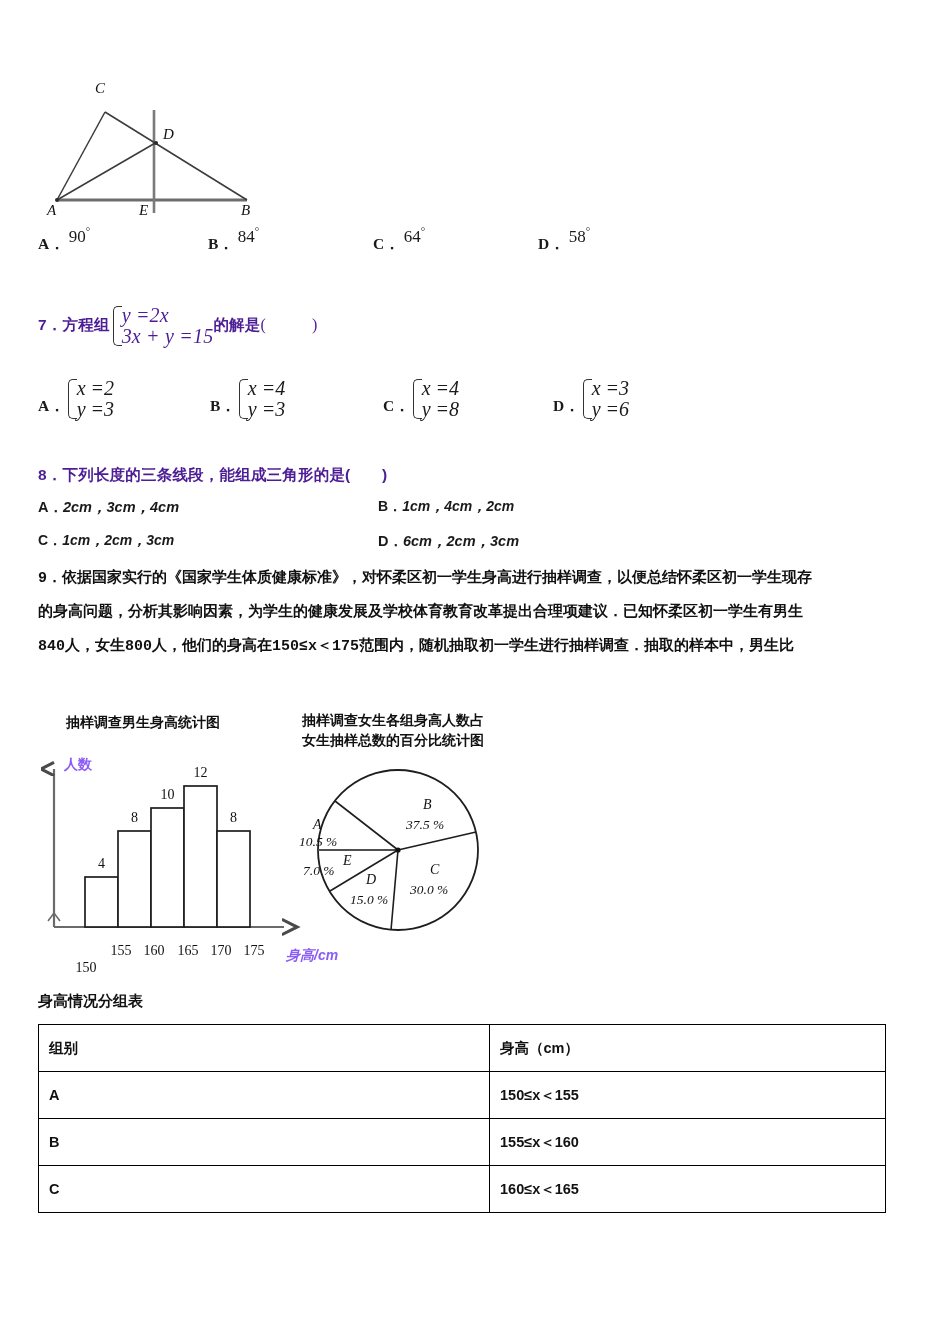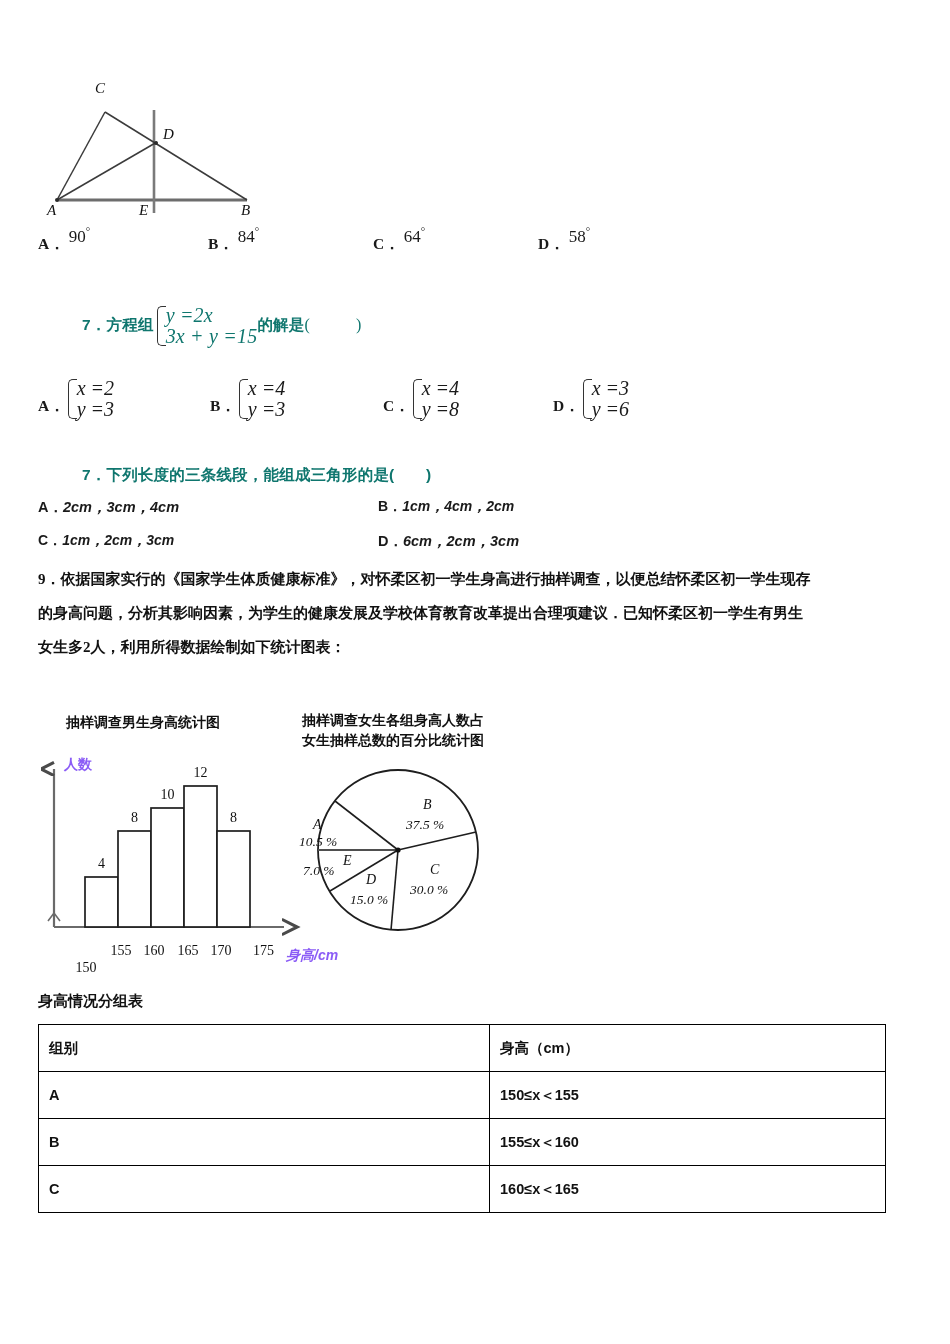--- a/index.html
+++ b/index.html
@@ -66,30 +66,29 @@
     vertical-align: super;
   }
 
   
   .q-line {
     position: absolute;
     left: 38px;
     font-family: "Liberation Sans", "DejaVu Sans", sans-serif;
     font-size: 15.5px;
     font-weight: bold;
-    color: #0f766e;
+    color: #4c1d95;
     letter-spacing: 0.2px;
     white-space: nowrap;
-    margin-left: 44px;
   }
   .q-body {
     position: absolute;
     left: 38px;
     width: 882px;
-    font-family: Liberation Serif, serif;
+    font-family: Liberation Mono, monospace;
     font-size: 15px;
     font-weight: bold;
     color: #111;
     line-height: 34px;
     text-align: justify;
   }
 
   
   .sys {
     display: inline-block;
@@ -259,21 +258,21 @@
       <span class="opt-letter">B．</span><span class="sys"><div>x =4</div><div>y =3</div></span>
     </div>
     <div class="opt" style="left:345px;">
       <span class="opt-letter">C．</span><span class="sys"><div>x =4</div><div>y =8</div></span>
     </div>
     <div class="opt" style="left:515px;">
       <span class="opt-letter">D．</span><span class="sys"><div>x =3</div><div>y =6</div></span>
     </div>
   </div>
 
-  <div class="q-line" style="top:465px;">7．下列长度的三条线段，能组成三角形的是(　　)</div>
+  <div class="q-line" style="top:465px;">8．下列长度的三条线段，能组成三角形的是(　　)</div>
 
   <div class="opt-row" style="top:498px; height:26px;">
     <div class="opt" style="left:0px; font-family:'Liberation Sans',sans-serif; font-weight:bold; font-size:14.5px;">
       <span>A．</span><span style="font-style:italic;">2cm，3cm，4cm</span>
     </div>
     <div class="opt" style="left:340px; font-family:'Liberation Sans',sans-serif; font-weight:bold; font-size:14px;">
       <span>B．</span><span style="font-style:italic;">1cm，4cm，2cm</span>
     </div>
   </div>
   <div class="opt-row" style="top:532px; height:26px;">
@@ -281,21 +280,21 @@
       <span>C．</span><span style="font-style:italic;">1cm，2cm，3cm</span>
     </div>
     <div class="opt" style="left:340px; font-family:'Liberation Sans',sans-serif; font-weight:bold; font-size:14.5px;">
       <span>D．</span><span style="font-style:italic;">6cm，2cm，3cm</span>
     </div>
   </div>
 
   <div class="q-body" style="top:562px;">
     <div>9．依据国家实行的《国家学生体质健康标准》，对怀柔区初一学生身高进行抽样调查，以便总结怀柔区初一学生现存</div>
     <div>的身高问题，分析其影响因素，为学生的健康发展及学校体育教育改革提出合理项建议．已知怀柔区初一学生有男生</div>
-    <div>女生多2人，利用所得数据绘制如下统计图表：</div>
+    <div>840人，女生800人，他们的身高在150≤x＜175范围内，随机抽取初一学生进行抽样调查．抽取的样本中，男生比</div>
   </div>
 
   <div id="charts">
 
     <div class="chart-title" style="left:28px; top:12px;">抽样调查男生身高统计图</div>
 
     <div class="chart-title" style="left:264px; top:10px;">抽样调查女生各组身高人数占</div>
     <div class="chart-title" style="left:264px; top:30px;">女生抽样总数的百分比统计图</div>
 
     <div class="axis-name" style="left:26px; top:56px;">人数</div>
@@ -329,21 +328,21 @@
     <div class="bar-value" style="left:80px; top:110px; width:33px;">8</div>
     <div class="bar-value" style="left:113px; top:87px; width:33px;">10</div>
     <div class="bar-value" style="left:146px; top:65px; width:33px;">12</div>
     <div class="bar-value" style="left:179px; top:110px; width:33px;">8</div>
 
     <div class="tick-label" style="left:28px; top:260px; width:40px;">150</div>
     <div class="tick-label" style="left:63px; top:243px; width:40px;">155</div>
     <div class="tick-label" style="left:96px; top:243px; width:40px;">160</div>
     <div class="tick-label" style="left:130px; top:243px; width:40px;">165</div>
     <div class="tick-label" style="left:163px; top:243px; width:40px;">170</div>
-    <div class="tick-label" style="left:196px; top:243px; width:40px;text-align:right;">175</div>
+    <div class="tick-label" style="left:196px; top:243px; width:40px;">175</div>
 
     <svg style="position:absolute; left:260px; top:55px;" width="200" height="200" viewBox="0 0 200 200">
 
       <circle cx="100" cy="95" r="80" fill="#ffffff" stroke="#1e1e1e" stroke-width="1.8"></circle>
 
       <line x1="100" y1="95" x2="20" y2="95" stroke="#4f4f4f" stroke-width="1.8"></line>
 
       <line x1="100" y1="95" x2="37" y2="46" stroke="#1e1e1e" stroke-width="1.6"></line>
 
       <line x1="100" y1="95" x2="178" y2="77" stroke="#1e1e1e" stroke-width="1.6"></line>

